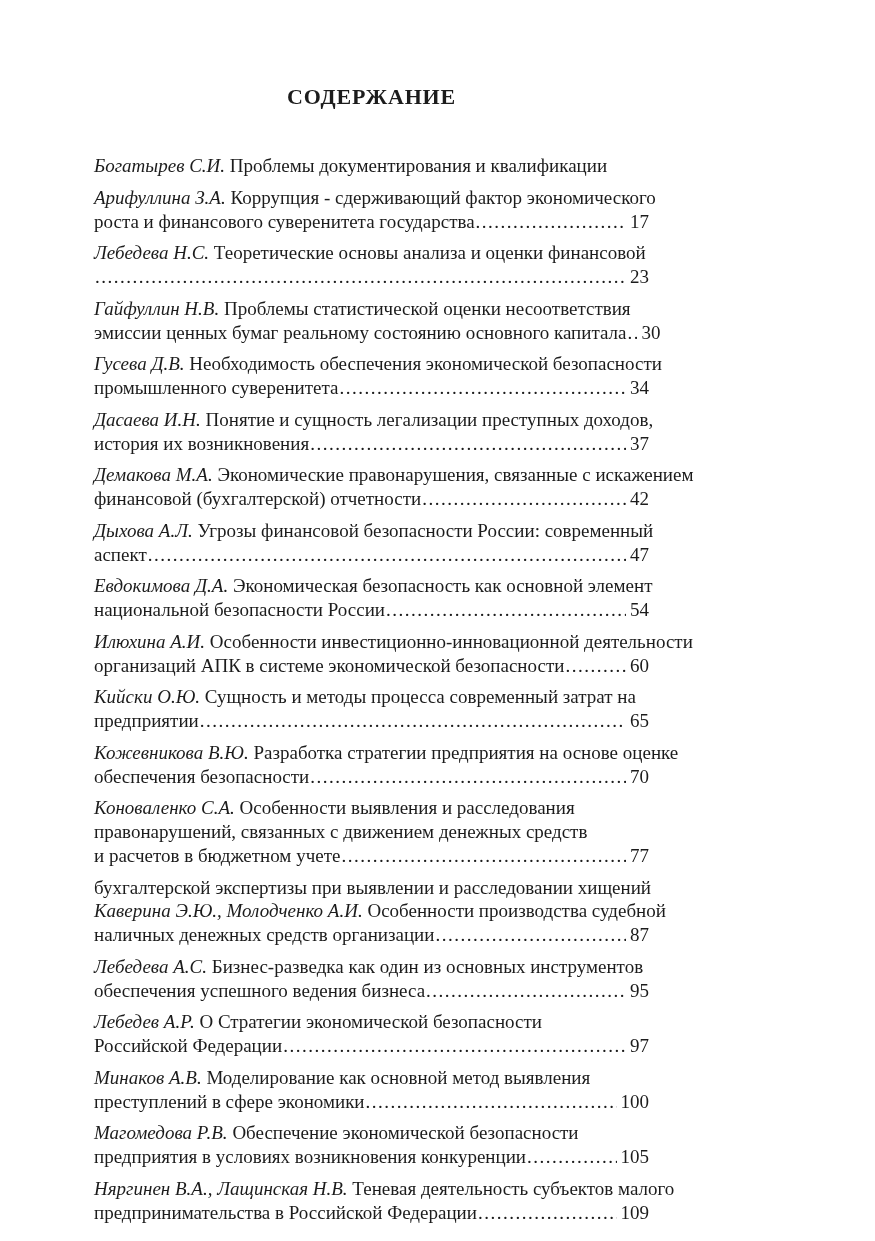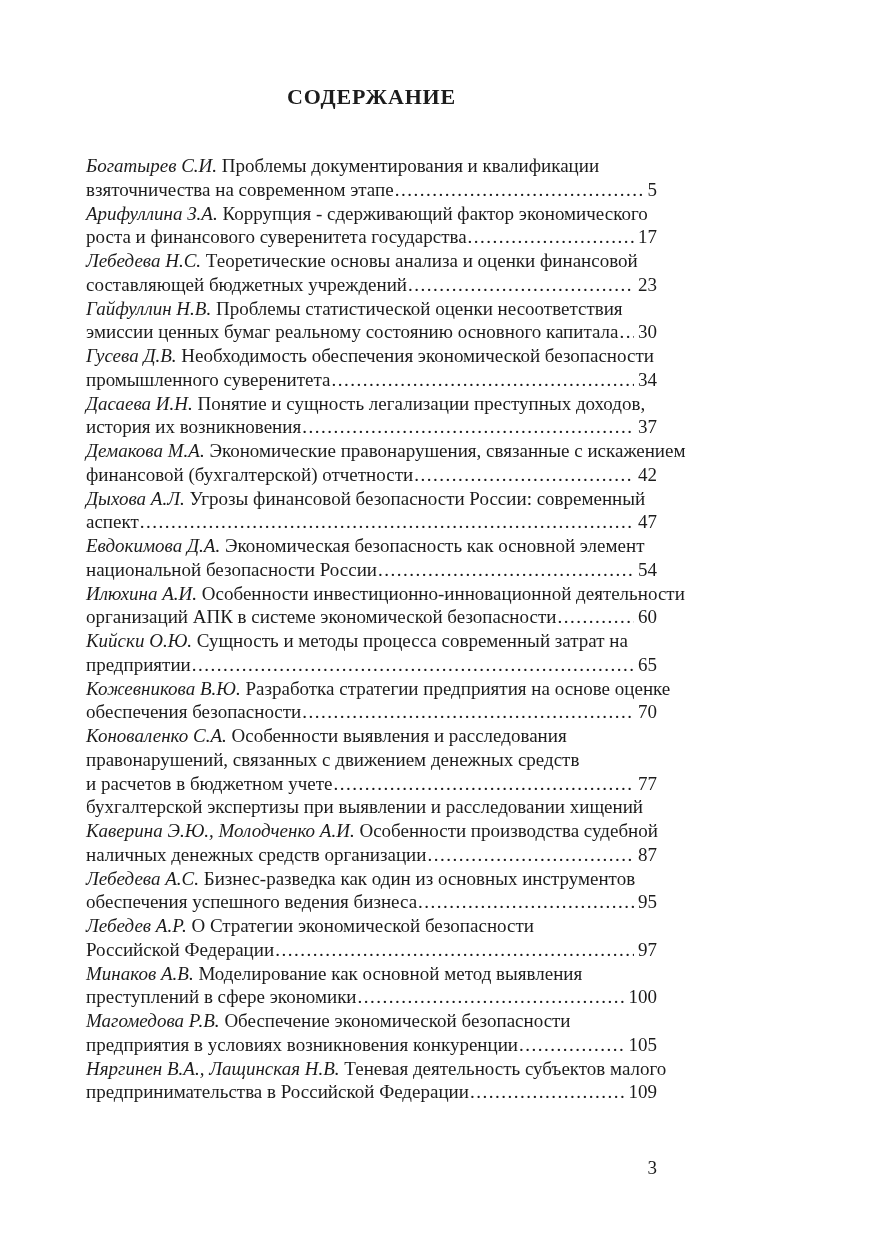--- a/index.html
+++ b/index.html
@@ -22,21 +22,21 @@
     font-weight: 700;
     letter-spacing: 0.8px;
     text-align: center;
     margin: 0 0 44px 0;
     line-height: 26px;
   }
   .toc {
     font-size: 19px;
   }
   .entry {
-    margin: 0;
+    margin: 8px;
   }
   .line {
     line-height: 23.75px;
     white-space: nowrap;
   }
   .line.last {
     display: flex;
     align-items: baseline;
   }
   .line .line-text {
@@ -69,38 +69,32 @@
   }
 </style>
 </head>
 <body>
 
 <div class="page">
   <h1 class="heading">СОДЕРЖАНИЕ</h1>
   <div class="toc" id="toc-list">
       <div class="entry">
         <div class="line"><i class="author">Богатырев С.И. </i><span class="line-text">Проблемы документирования и квалификации</span></div>
-        <div class="line last">
-          <span class="line-text">взяточничества на современном этапе</span>
-          <span class="dots"></span>
-          <span class="pageno">5</span>
-        </div>
       </div>
       <div class="entry">
         <div class="line"><i class="author">Арифуллина З.А. </i><span class="line-text">Коррупция - сдерживающий фактор экономического</span></div>
         <div class="line last">
           <span class="line-text">роста и финансового суверенитета государства</span>
           <span class="dots"></span>
           <span class="pageno">17</span>
         </div>
       </div>
       <div class="entry">
         <div class="line"><i class="author">Лебедева Н.С. </i><span class="line-text">Теоретические основы анализа и оценки финансовой</span></div>
         <div class="line last">
-          <span class="line-text">составляющей бюджетных учреждений</span>
           <span class="dots"></span>
           <span class="pageno">23</span>
         </div>
       </div>
       <div class="entry">
         <div class="line"><i class="author">Гайфуллин Н.В. </i><span class="line-text">Проблемы статистической оценки несоответствия</span></div>
         <div class="line last">
           <span class="line-text">эмиссии ценных бумаг реальному состоянию основного капитала</span>
           <span class="dots"></span>
           <span class="pageno">30</span>

